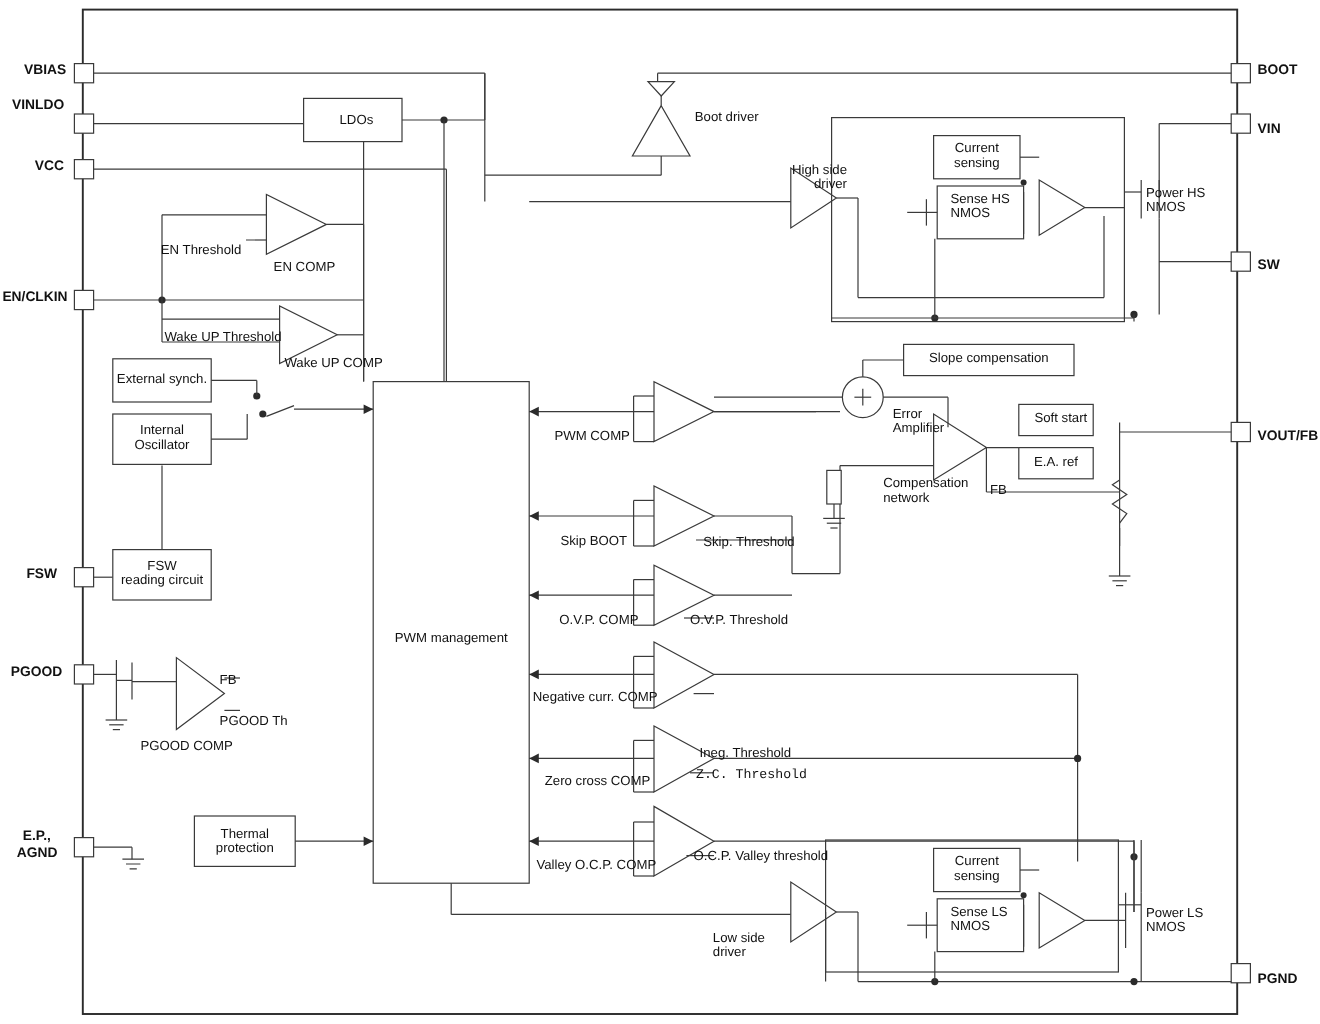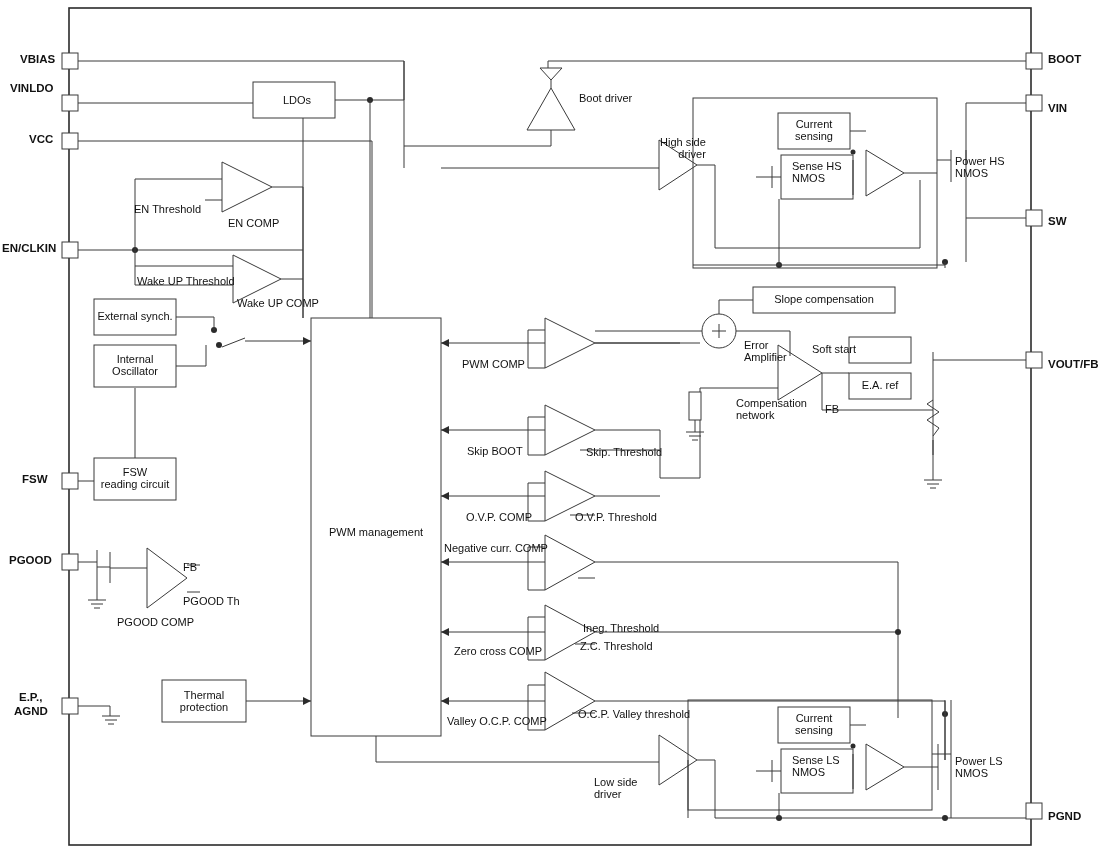--- a/index.html
+++ b/index.html
@@ -331,21 +331,21 @@
   <div class="lbl center" style="left:256px; top:94px; width:82px;">LDOs</div>
   <div class="lbl center" style="left:94px; top:310px; width:82px;">External synch.</div>
   <div class="lbl center" style="left: 94px; top: 353px; width: 82px; white-space: pre;">Internal
 Oscillator</div>
   <div class="lbl center" style="left: 94px; top: 466px; width: 82px; white-space: pre;">FSW
 reading circuit</div>
   <div class="lbl center" style="left: 162px; top: 689px; width: 84px; white-space: pre;">Thermal
 protection</div>
   <div class="lbl center" style="left:311px; top:526px; width:130px;">PWM management</div>
   <div class="lbl center" style="left:753px; top:293px; width:142px;">Slope compensation</div>
-  <div class="lbl center" style="left:799px; top:343px; width:70px;">Soft start</div>
+  <div class="lbl center" style="left:849px; top:343px; width:70px;">Soft start</div>
   <div class="lbl center" style="left:849px; top:379px; width:62px;">E.A. ref</div>
   <div class="lbl center" style="left: 778px; top: 118px; width: 72px; white-space: pre;">Current
 sensing</div>
   <div class="lbl" style="left: 792px; top: 160px; width: 72px; white-space: pre;">Sense HS
 NMOS</div>
   <div class="lbl center" style="left: 778px; top: 712px; width: 72px; white-space: pre;">Current
 sensing</div>
   <div class="lbl" style="left: 792px; top: 754px; width: 72px; white-space: pre;">Sense LS
 NMOS</div>
 
@@ -361,24 +361,24 @@
   <div class="lbl" style="left:462px; top:358px;">PWM COMP</div>
   <div class="lbl" style="left: 744px; top: 339px; white-space: pre;">Error
 Amplifier</div>
   <div class="lbl" style="left:825px; top:403px;">FB</div>
   <div class="lbl" style="left: 700px; top: 397px; white-space: pre; padding-left: 36px;">Compensation
 network</div>
   <div class="lbl" style="left:467px; top:445px;">Skip BOOT</div>
   <div class="lbl" style="left:586px; top:446px;">Skip. Threshold</div>
   <div class="lbl" style="left:466px; top:511px;">O.V.P. COMP</div>
   <div class="lbl" style="left:575px; top:511px;">O.V.P. Threshold</div>
-  <div class="lbl" style="left:444px; top:542px;">Negative curr. COMP</div>
+  <div class="lbl" style="left:444px; top:575px;">Negative curr. COMP</div>
   <div class="lbl" style="left:583px; top:574px;margin-top:48px;">Ineg. Threshold</div>
   <div class="lbl" style="left:454px; top:645px;">Zero cross COMP</div>
-  <div class="lbl" style="left:580px; top:640px;">Z.C. Threshold</div>
+  <div class="lbl" style="left:580px; top:640px;font-family:Liberation Mono, monospace;">Z.C. Threshold</div>
   <div class="lbl" style="left:447px; top:715px;">Valley O.C.P. COMP</div>
   <div class="lbl" style="left:578px; top:708px;">O.C.P. Valley threshold</div>
   <div class="lbl" style="left:117px; top:616px;">PGOOD COMP</div>
   <div class="lbl" style="left:183px; top:561px;">FB</div>
   <div class="lbl" style="left:183px; top:595px;">PGOOD Th</div>
   <div class="lbl" style="left: 594px; top: 776px; white-space: pre;">Low side
 driver</div>
   <div class="lbl" style="left: 955px; top: 755px; white-space: pre;">Power LS
 NMOS</div>
 

